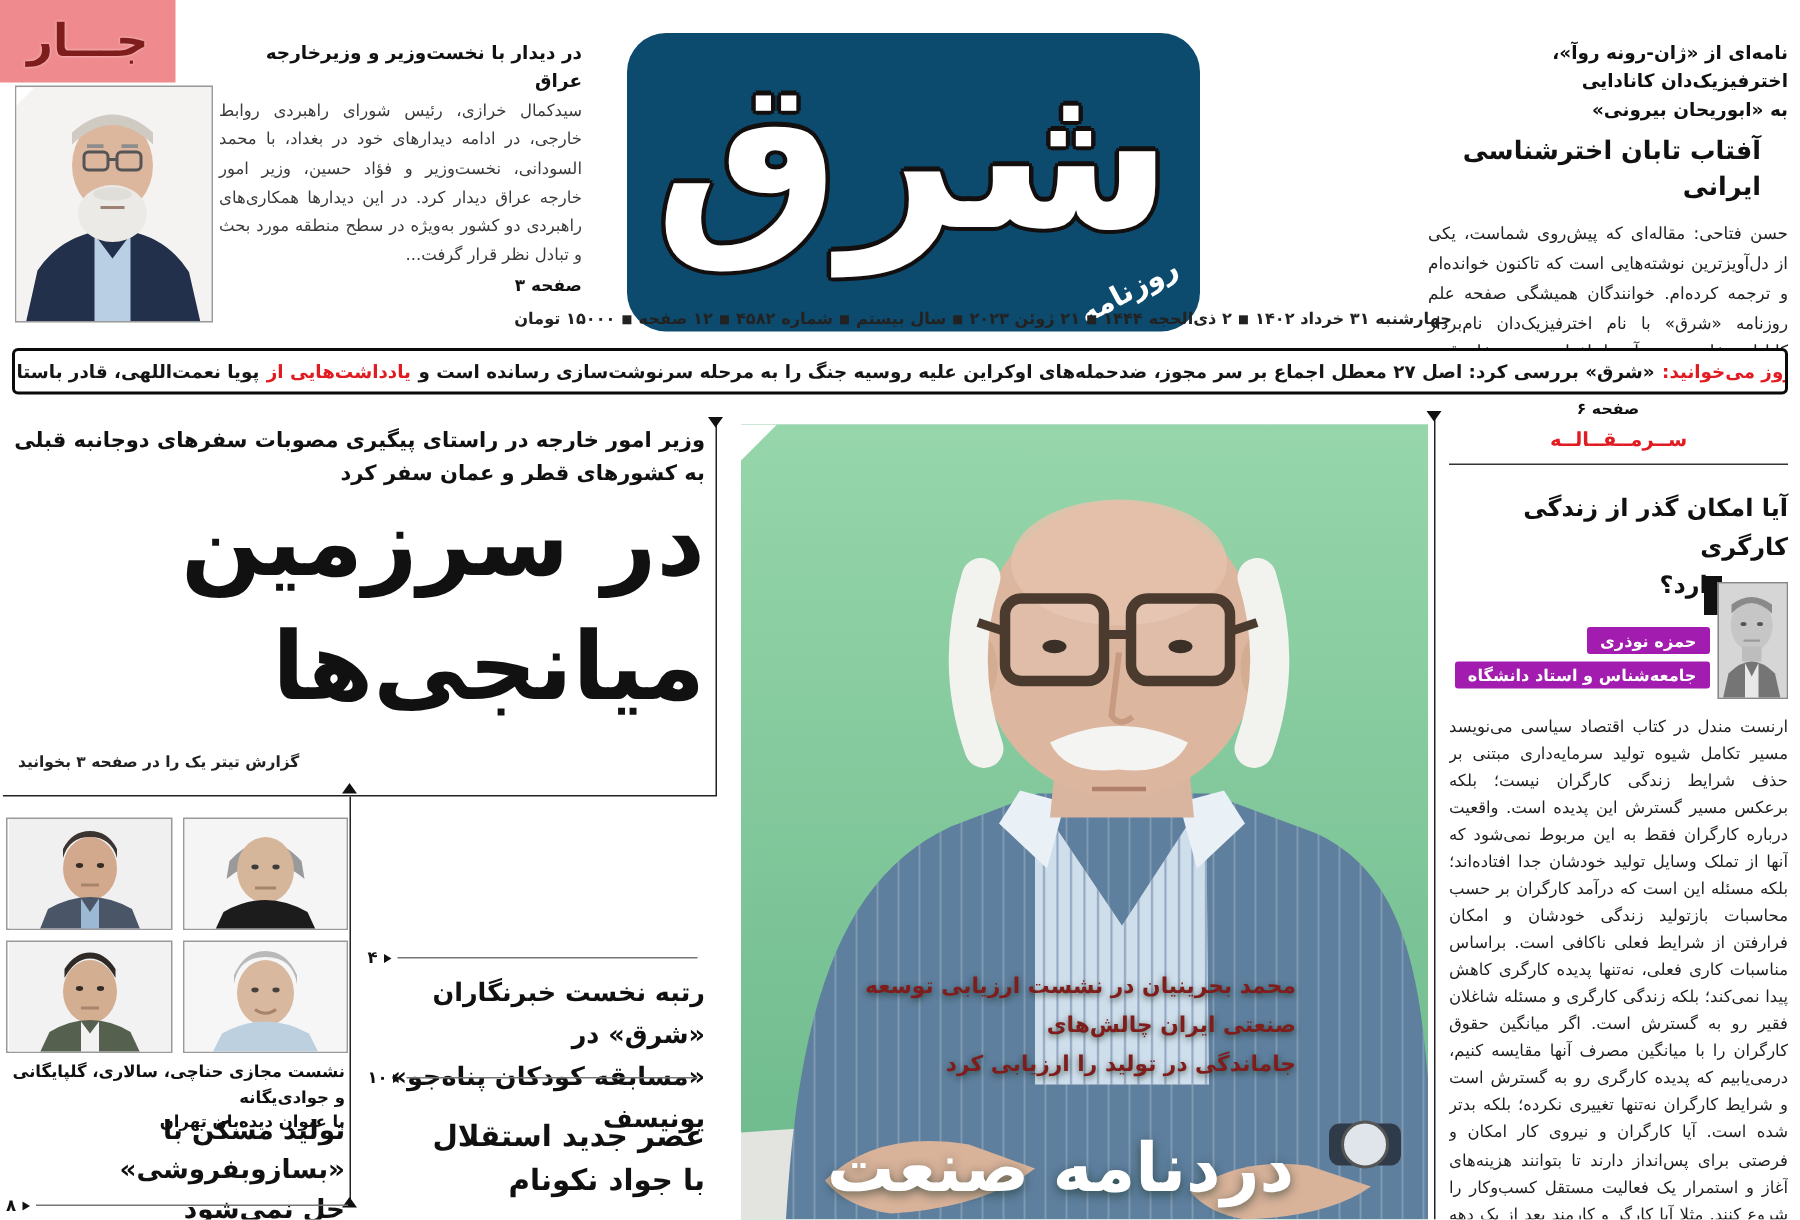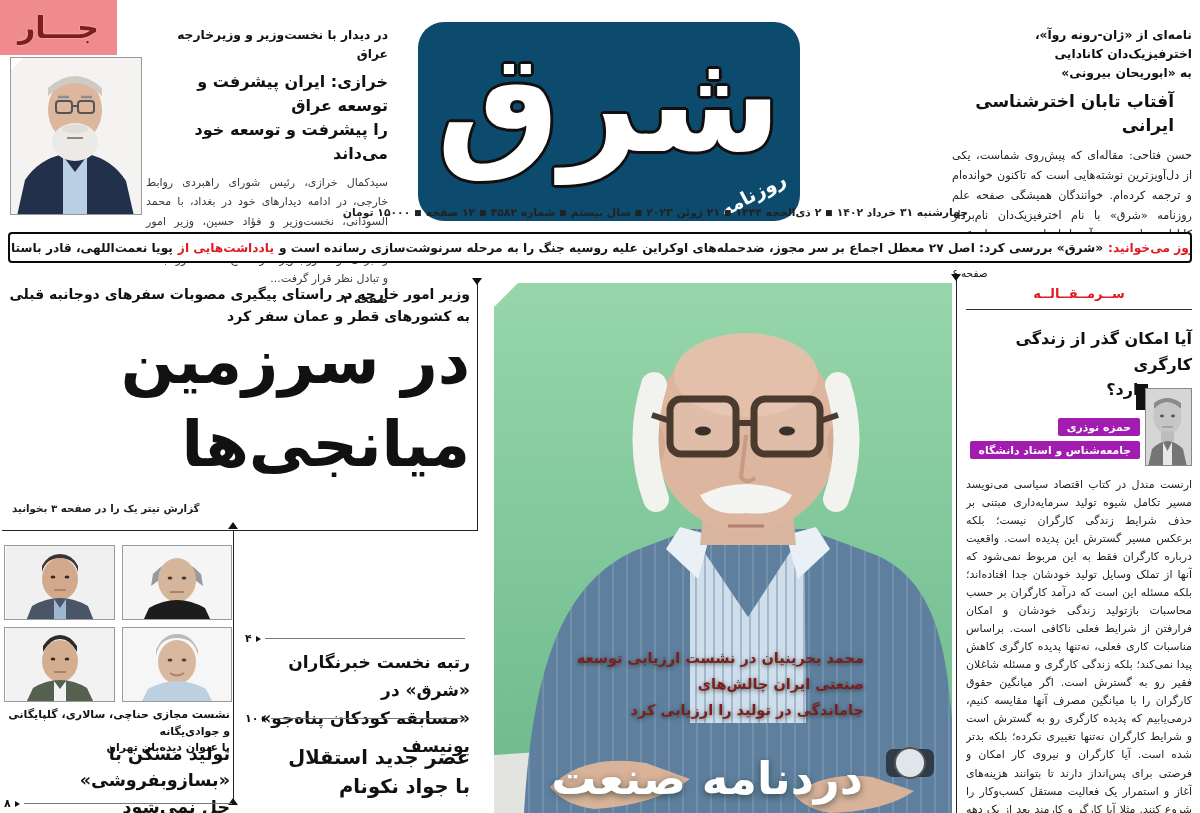--- a/index.html
+++ b/index.html
@@ -35,21 +35,21 @@
                             2px 2px #130f0f, -2px -2px #130f0f, 2px -2px #130f0f, -2px 2px #130f0f; }
   .logo-sub { position:absolute; right:12px; bottom:16px; color:#fff; font-size:19px;
               font-weight:bold; transform:rotate(-28deg); }
   .date-line { left:398px; top:206px; width:570px; text-align:center; font-size:10.8px;
                font-weight:bold; color:#222; white-space:nowrap; }
 
   
   .tr-text { left:952px; top:26px; width:240px; }
   .tr-head { font-size:17px; line-height:1.4; margin:7px 18px 8px; }
   .tr-body { font-size:11.2px; line-height:1.78; text-align:justify; color:#222; }
-  .tr-pref { font-size:10.5px; font-weight:normal; text-align:left; margin-top:2px; }
+  .tr-pref { font-size:10.5px; font-weight:bold; text-align:center; margin-top:2px; }
 
   
   .ticker { left:8px; top:232px; width:1184px; height:31px; border:2px solid #0a0a0a;
             border-radius:4px; background:#fff; display:flex; gap:5px; align-items:center;
             justify-content:center; font-size:12.2px; font-weight:bold; white-space:nowrap;
             overflow:hidden; }
   .t-red { color:#e11b22; } .t-black { color:#151515; }
 
   
   .lead-kicker { left:0; top:283px; width:470px; font-size:14px; font-weight:bold;
@@ -141,22 +141,20 @@
       <rect x="47" y="43" width="16" height="12" rx="3" fill="none" stroke="#555" stroke-width="2"></rect>
       <rect x="69" y="43" width="16" height="12" rx="3" fill="none" stroke="#555" stroke-width="2"></rect>
       <line x1="63" y1="48" x2="69" y2="48" stroke="#555" stroke-width="2"></line>
       <line x1="49" y1="39" x2="60" y2="39" stroke="#8d8d8d" stroke-width="2.5"></line>
       <line x1="72" y1="39" x2="83" y2="39" stroke="#8d8d8d" stroke-width="2.5"></line>
     </svg>
     <div class="fold"></div>
   </div>
   <div class="tl-text abs">
     <div class="kicker">در دیدار با نخست‌وزیر و وزیرخارجه عراق</div>
-    <h2 class="tl-head">خرازی: ایران پیشرفت و توسعه عراق
-را پیشرفت و توسعه خود می‌داند</h2>
     <p class="tl-body">سیدکمال خرازی، رئیس شورای راهبردی روابط خارجی، در ادامه دیدارهای خود در بغداد، با محمد السودانی، نخست‌وزیر و فؤاد حسین، وزیر امور خارجه عراق دیدار کرد. در این دیدارها همکاری‌های راهبردی دو کشور به‌ویژه در سطح منطقه مورد بحث و تبادل نظر قرار گرفت...</p>
     <div class="page-ref">صفحه ۳</div>
   </div>
 
   <div class="logo-box abs">
     <div class="logo-text">شرق</div>
     <div class="logo-sub">روزنامه</div>
   </div>
   <div class="date-line abs">چهارشنبه ۳۱ خرداد ۱۴۰۲ ◾ ۲ ذی‌الحجه ۱۴۴۴ ◾ ۲۱ ژوئن ۲۰۲۳ ◾ سال بیستم ◾ شماره ۴۵۸۲ ◾ ۱۲ صفحه ◾ ۱۵۰۰۰ تومان</div>
 

